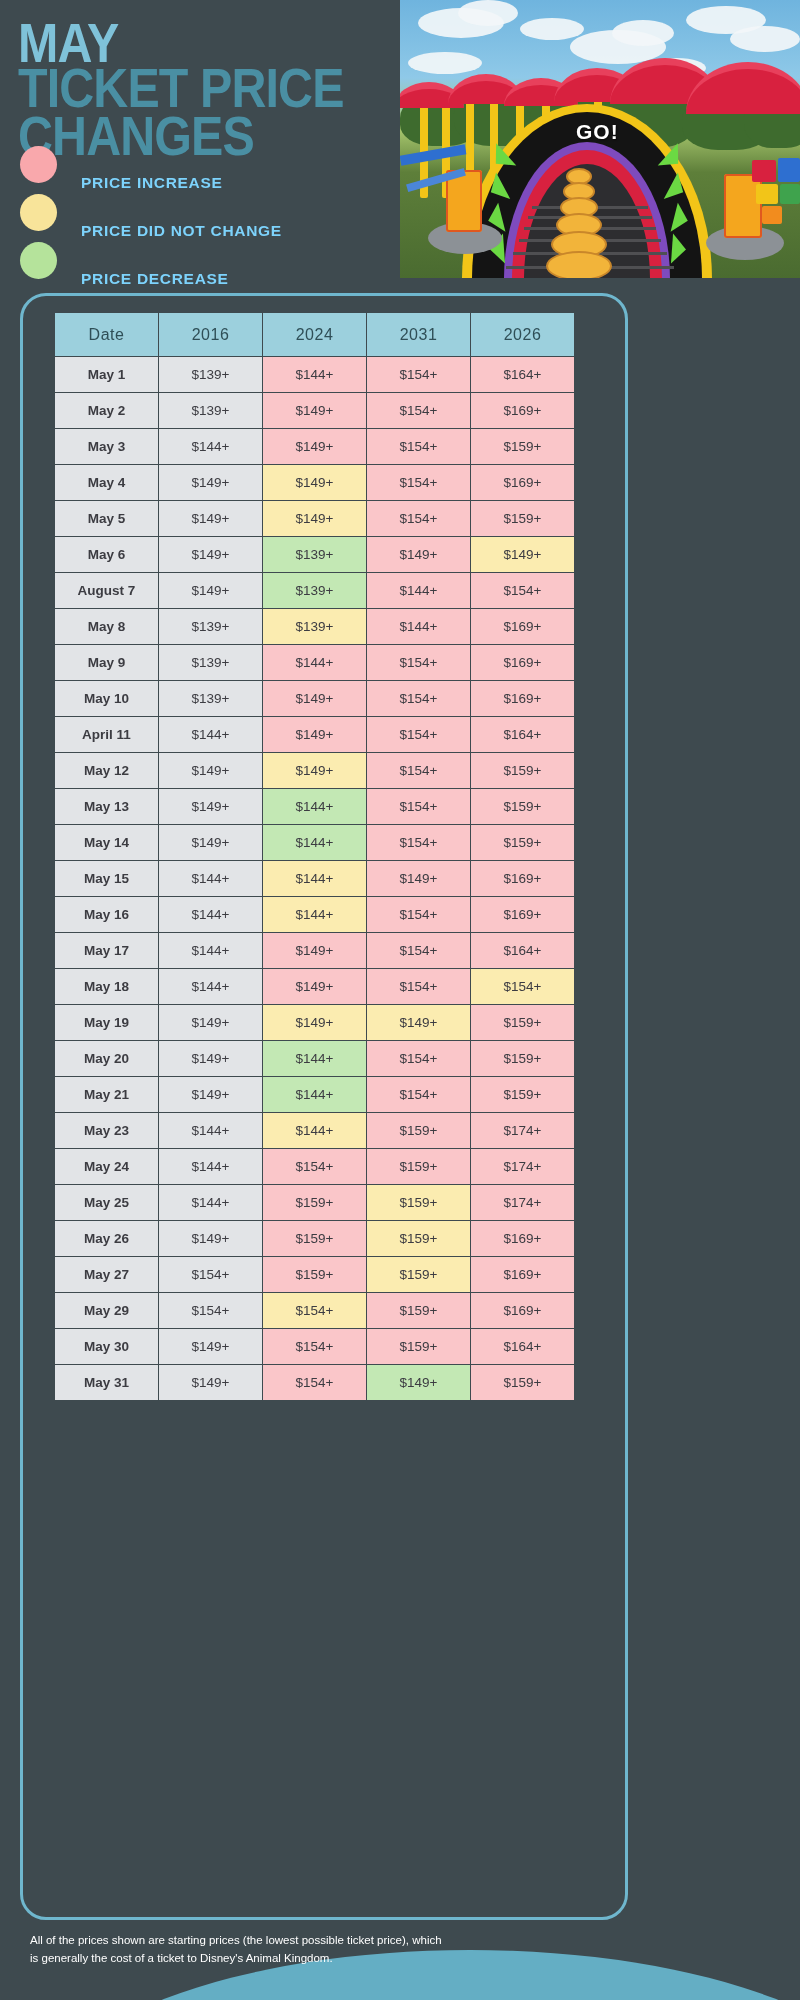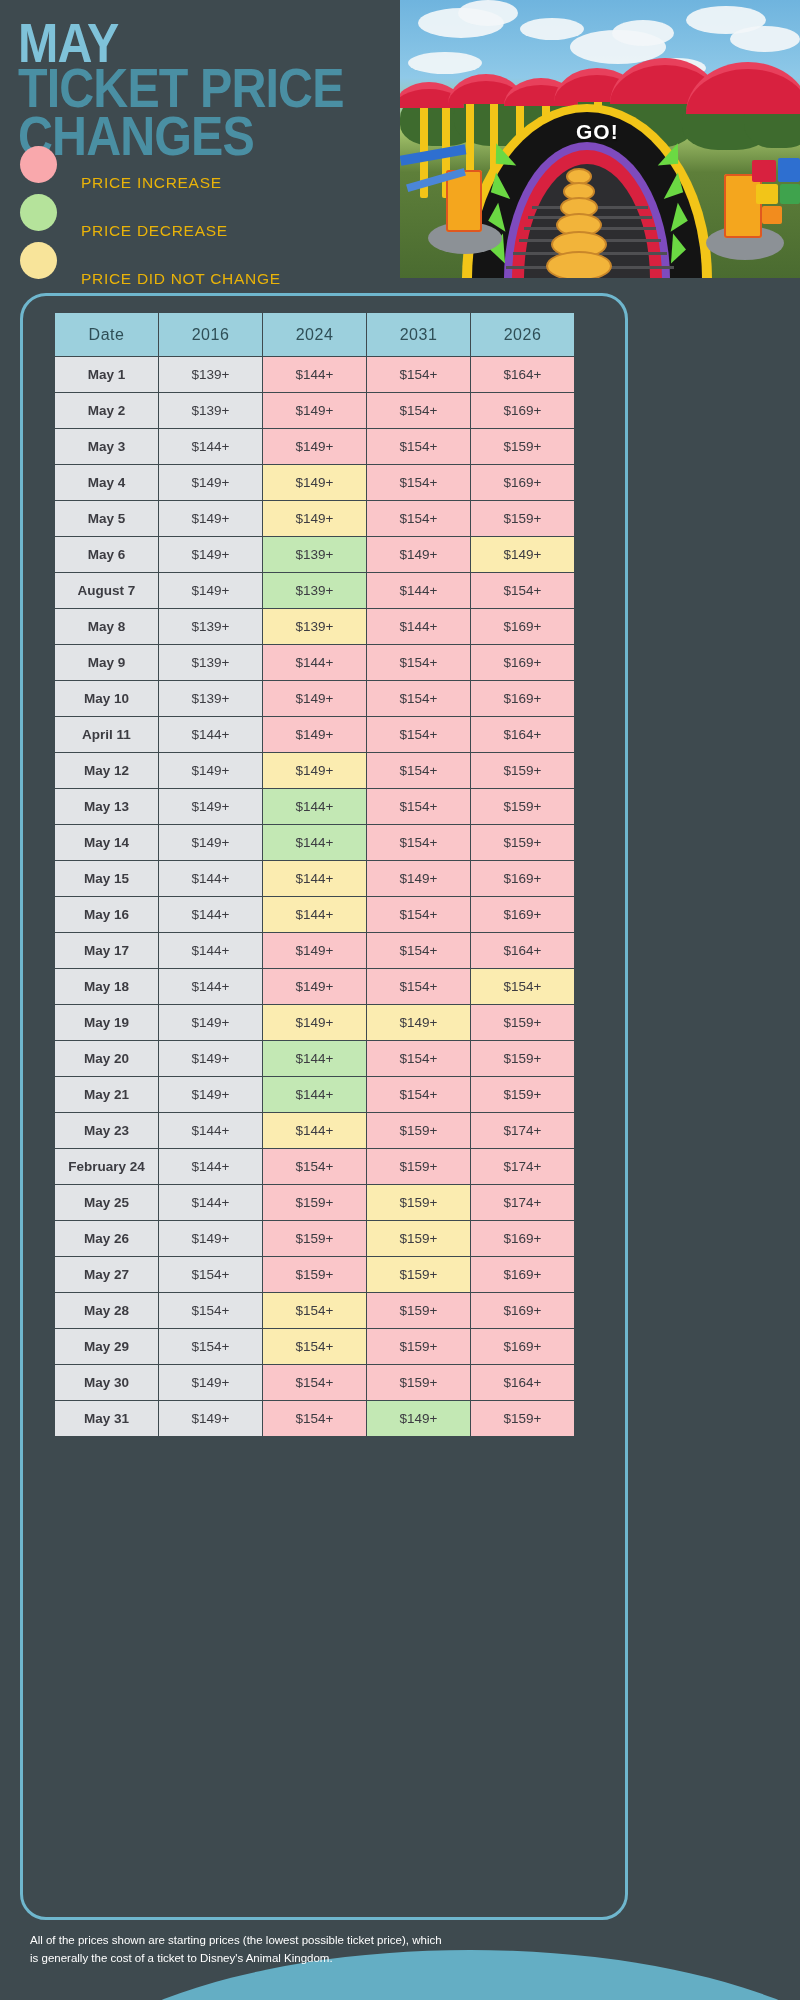--- a/index.html
+++ b/index.html
@@ -49,21 +49,21 @@
   #title-line2 {
     color:#4A8FA3; font-size:55px; font-weight:bold; line-height:.86;
     letter-spacing:-1px; font-family:"Liberation Sans", sans-serif;
     transform:scaleX(.88); transform-origin:left center; margin-top:-2px;
   }
 
   #legend { position:absolute; left:20px; top:140px; }
   .legend-row { display:flex; align-items:center; height:48px; }
   .legend-dot { width:37px; height:37px; border-radius:50%; flex:0 0 37px; }
   .legend-label {
-    color:#eab308; font-size:15.5px; font-weight:normal; letter-spacing:.7px;
+    color:#7dd3fc; font-size:15.5px; font-weight:bold; letter-spacing:.7px;
     margin-left:24px; white-space:nowrap;margin-top:37px;
   }
 
   
   #frame {
     position:absolute; left:20px; top:293px; width:608px; height:1627px;
     border:3px solid #6FB7CE; border-radius:26px; background:transparent;
   }
 
   
@@ -213,26 +213,26 @@
     <div id="title-line1">MAY</div>
     <div id="title-line2">TICKET PRICE CHANGES</div>
   </div>
 
   <div id="legend">
     <div class="legend-row">
       <span class="legend-dot" style="background:#F9A8AC;"></span>
       <span class="legend-label">PRICE INCREASE</span>
     </div>
     <div class="legend-row">
+      <span class="legend-dot" style="background:#F8E49A;"></span>
+      <span class="legend-label">PRICE DID NOT CHANGE</span>
+    </div>
+    <div class="legend-row">
       <span class="legend-dot" style="background:#B5E39B;"></span>
       <span class="legend-label">PRICE DECREASE</span>
-    </div>
-    <div class="legend-row">
-      <span class="legend-dot" style="background:#F8E49A;"></span>
-      <span class="legend-label">PRICE DID NOT CHANGE</span>
     </div>
   </div>
 </div>
 
 <div id="watermark">
   <div id="wm-circle"></div>
   <div id="wm-text1">WDW</div>
   <div id="wm-text2">BLOG</div>
 </div>
 
@@ -404,21 +404,21 @@
         <td class="inc">$159+</td>
       </tr>
       <tr>
         <td class="date-cell">May 23</td>
         <td class="neutral">$144+</td>
         <td class="same">$144+</td>
         <td class="inc">$159+</td>
         <td class="inc">$174+</td>
       </tr>
       <tr>
-        <td class="date-cell">February 24</td>
+        <td class="date-cell">May 24</td>
         <td class="neutral">$144+</td>
         <td class="inc">$154+</td>
         <td class="inc">$159+</td>
         <td class="inc">$174+</td>
       </tr>
       <tr>
         <td class="date-cell">May 25</td>
         <td class="neutral">$144+</td>
         <td class="inc">$159+</td>
         <td class="same">$159+</td>
@@ -429,27 +429,20 @@
         <td class="neutral">$149+</td>
         <td class="inc">$159+</td>
         <td class="same">$159+</td>
         <td class="inc">$169+</td>
       </tr>
       <tr>
         <td class="date-cell">May 27</td>
         <td class="neutral">$154+</td>
         <td class="inc">$159+</td>
         <td class="same">$159+</td>
-        <td class="inc">$169+</td>
-      </tr>
-      <tr>
-        <td class="date-cell">May 28</td>
-        <td class="neutral">$154+</td>
-        <td class="same">$154+</td>
-        <td class="inc">$159+</td>
         <td class="inc">$169+</td>
       </tr>
       <tr>
         <td class="date-cell">May 29</td>
         <td class="neutral">$154+</td>
         <td class="same">$154+</td>
         <td class="inc">$159+</td>
         <td class="inc">$169+</td>
       </tr>
       <tr>

